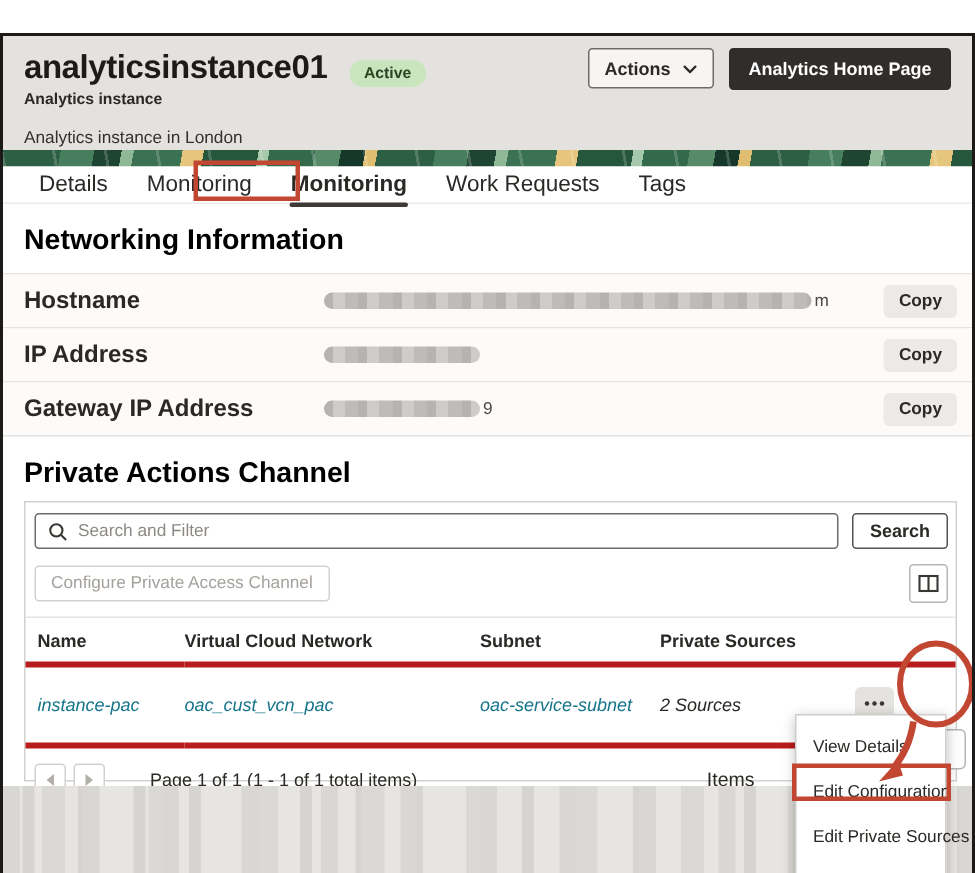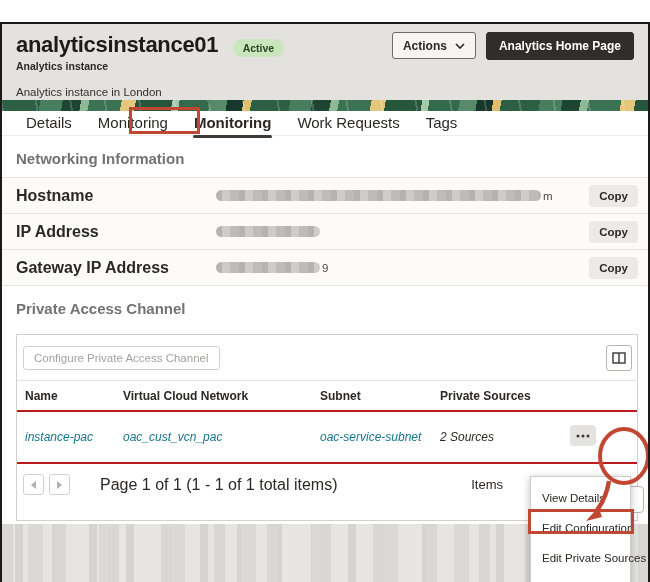--- a/index.html
+++ b/index.html
@@ -30,21 +30,21 @@
   }
 
   
   .tabbar { position:absolute; left:0; top:87px; width:100%; height:25px; background:#fff; display:flex; align-items:center; padding-left:14px; border-bottom:1px solid #ececea; }
   .tab { position:relative; font-size:15px; color:#2b2926; padding:4px 10px 6px 10px; margin-right:6px; cursor:pointer; white-space:nowrap; }
   .tab.active { font-weight:bold; }
   .tab.active .underline { position:absolute; left:9px; right:9px; bottom:-1px; height:3px; background:#3f3a36; border-radius:2px; }
 
   
   .content { position:absolute; left:0; top:112px; width:100%; }
-  .h2 { font-size:15px; font-weight:bold; color:#737373; padding:14px 14px 10px 14px; }
+  .h2 { font-size:19px; font-weight:bold; color:#000000; padding:14px 14px 10px 14px; }
   .fieldrows { border-top:1px solid #e6e4e1; margin:0 0 0 0; }
   .frow { position:relative; height:36px; display:flex; align-items:center; border-bottom:1px solid #e6e4e1; padding:0 10px 0 14px; background:#fcfbfa; }
   .flabel { width:200px; font-size:16px; font-weight:bold; color:#2b2926; }
   .fvalue { display:flex; align-items:center; gap:2px; }
   .smudge { height:11px; border-radius:6px; background:repeating-linear-gradient(90deg,#a9a7a4 0 6px,#c6c4c1 6px 14px,#b3b1ae 14px 23px); opacity:0.85; }
   .smudge.long { width:325px; }
   .smudge.short { width:104px; }
   .suffix { font-size:11.5px; color:#4a4744; }
   .copy-btn { margin-left:auto; background:#eceae7; border:none; border-radius:4px; height:22px; padding:0 10px; font-size:11.5px; font-weight:bold; color:#2b2926; cursor:pointer; }
 
@@ -54,37 +54,37 @@
   .search-box { flex:1; height:24px; border:1px solid #6f6b66; border-radius:3px; display:flex; align-items:center; padding:0 8px; gap:7px; background:#fff; }
   .search-box input { border:none; outline:none; flex:1; font-size:11.5px; font-family:"Liberation Sans",sans-serif; color:#2b2926; background:transparent; }
   .search-box input::placeholder { color:#8c8984; }
   .btn-search { height:24px; padding:0 11px; background:#fff; border:1px solid #57534e; border-radius:3px; font-size:12px; font-weight:bold; color:#2b2926; cursor:pointer; }
   .btn-row { display:flex; align-items:center; padding:10px 5px 0 6px;gap:32px; }
   .btn-configure { height:24px; padding:0 10px; background:#fff; border:1px solid #d3d1cd; border-radius:3px; font-size:11.5px; color:#a5a19c; cursor:default; }
   .btn-colicon { margin-left:auto; width:26px; height:26px; background:#fff; border:1px solid #b9b6b2; border-radius:3px; display:flex; align-items:center; justify-content:center; cursor:pointer; }
 
   table.pac { width:100%; border-collapse:collapse; margin-top:9px; }
   .pac th { text-align:left; font-size:12px; font-weight:bold; color:#2b2926; padding:8px 0 7px 0; border-top:1px solid #e6e4e1; border-bottom:1px solid #e0ded b; }
-  .pac th, .pac td { border-bottom:2px solid #b91c1c; }
+  .pac th, .pac td { border-bottom:4px solid #b91c1c; }
   .pac th.c1, .pac td.c1 { padding-left:8px; width:106px; }
   .pac th.c2, .pac td.c2 { width:197px; }
   .pac th.c3, .pac td.c3 { width:120px; }
   .pac th.c4, .pac td.c4 { width:130px; }
   .pac td { font-size:12px; padding:13px 0;font-style:italic; }
   a.lnk { color:#16758b; text-decoration:none; cursor:pointer; }
   .srcs { color:#2b2926; }
   .ellipsis-btn { width:26px; height:21px; background:#e5e3e0; border:none; border-radius:4px; cursor:pointer; position:relative; }
   .dots { position:absolute; left:50%; top:50%; width:3px; height:3px; border-radius:50%; background:#3a3733; transform:translate(-50%,-50%); box-shadow:-5px 0 0 #3a3733, 5px 0 0 #3a3733; }
 
   .pag { display:flex; align-items:center; padding:10px 6px 0 6px; }
   .pag-btn { width:21px; height:21px; border:1px solid #d3d1cd; background:#fff; border-radius:3px; margin-right:5px; display:flex; align-items:center; justify-content:center; cursor:pointer; }
   .tri { width:0; height:0; border-style:solid; }
   .tri.left { border-width:4px 5px 4px 0; border-color:transparent #b3b0ac transparent transparent; }
   .tri.right { border-width:4px 0 4px 5px; border-color:transparent transparent transparent #b3b0ac; }
-  .pag-text { font-size:16px; color:#2b2926; margin-left:25px; }
+  .pag-text { font-size:12px; color:#2b2926; margin-left:25px; }
   .items-label { font-size:13px; color:#2b2926; margin-left:auto; margin-right:128px; }
 
   
   .sel-frag { position:absolute; left:622px; top:462px; width:20px; height:27px; border:1px solid #b9b6b2; border-radius:4px; background:#fff; z-index:5; }
 
   
   .texture { position:absolute; left:0; top:500px; width:100%; height:80px; background-color:#e7e5e1;
     background-image:
       linear-gradient(90deg, #d9d7d3 0 11px, transparent 11px),
       linear-gradient(90deg, #dbd9d5 0 15px, transparent 15px),
@@ -161,24 +161,34 @@
       <div class="frow">
         <div class="flabel">Gateway IP Address</div>
         <div class="fvalue">
           <span class="smudge short"></span>
           <span class="suffix">9</span>
         </div>
         <button class="copy-btn">Copy</button>
       </div>
     </div>
 
-    <div class="h2">Private Access Channel</div>
+    <div class="h2">Private Actions Channel</div>
   </div>
 
   <div class="panel">
+    <div class="search-row">
+      <div class="search-box">
+        <svg width="13" height="13" viewBox="0 0 14 14">
+          <circle cx="6" cy="6" r="4.4" fill="none" stroke="#3a3733" stroke-width="1.5"></circle>
+          <line x1="9.4" y1="9.4" x2="13" y2="13" stroke="#3a3733" stroke-width="1.5"></line>
+        </svg>
+        <input type="text" placeholder="Search and Filter" style="">
+      </div>
+      <button class="btn-search">Search</button>
+    </div>
 
     <div class="btn-row">
       <button class="btn-configure">Configure Private Access Channel</button>
       <button class="btn-colicon">
         <svg width="14" height="12" viewBox="0 0 14 12">
           <rect x="1" y="1" width="12" height="10" fill="none" stroke="#3a3733" stroke-width="1.4"></rect>
           <line x1="7" y1="1" x2="7" y2="11" stroke="#3a3733" stroke-width="1.4"></line>
         </svg>
       </button>
     </div>

